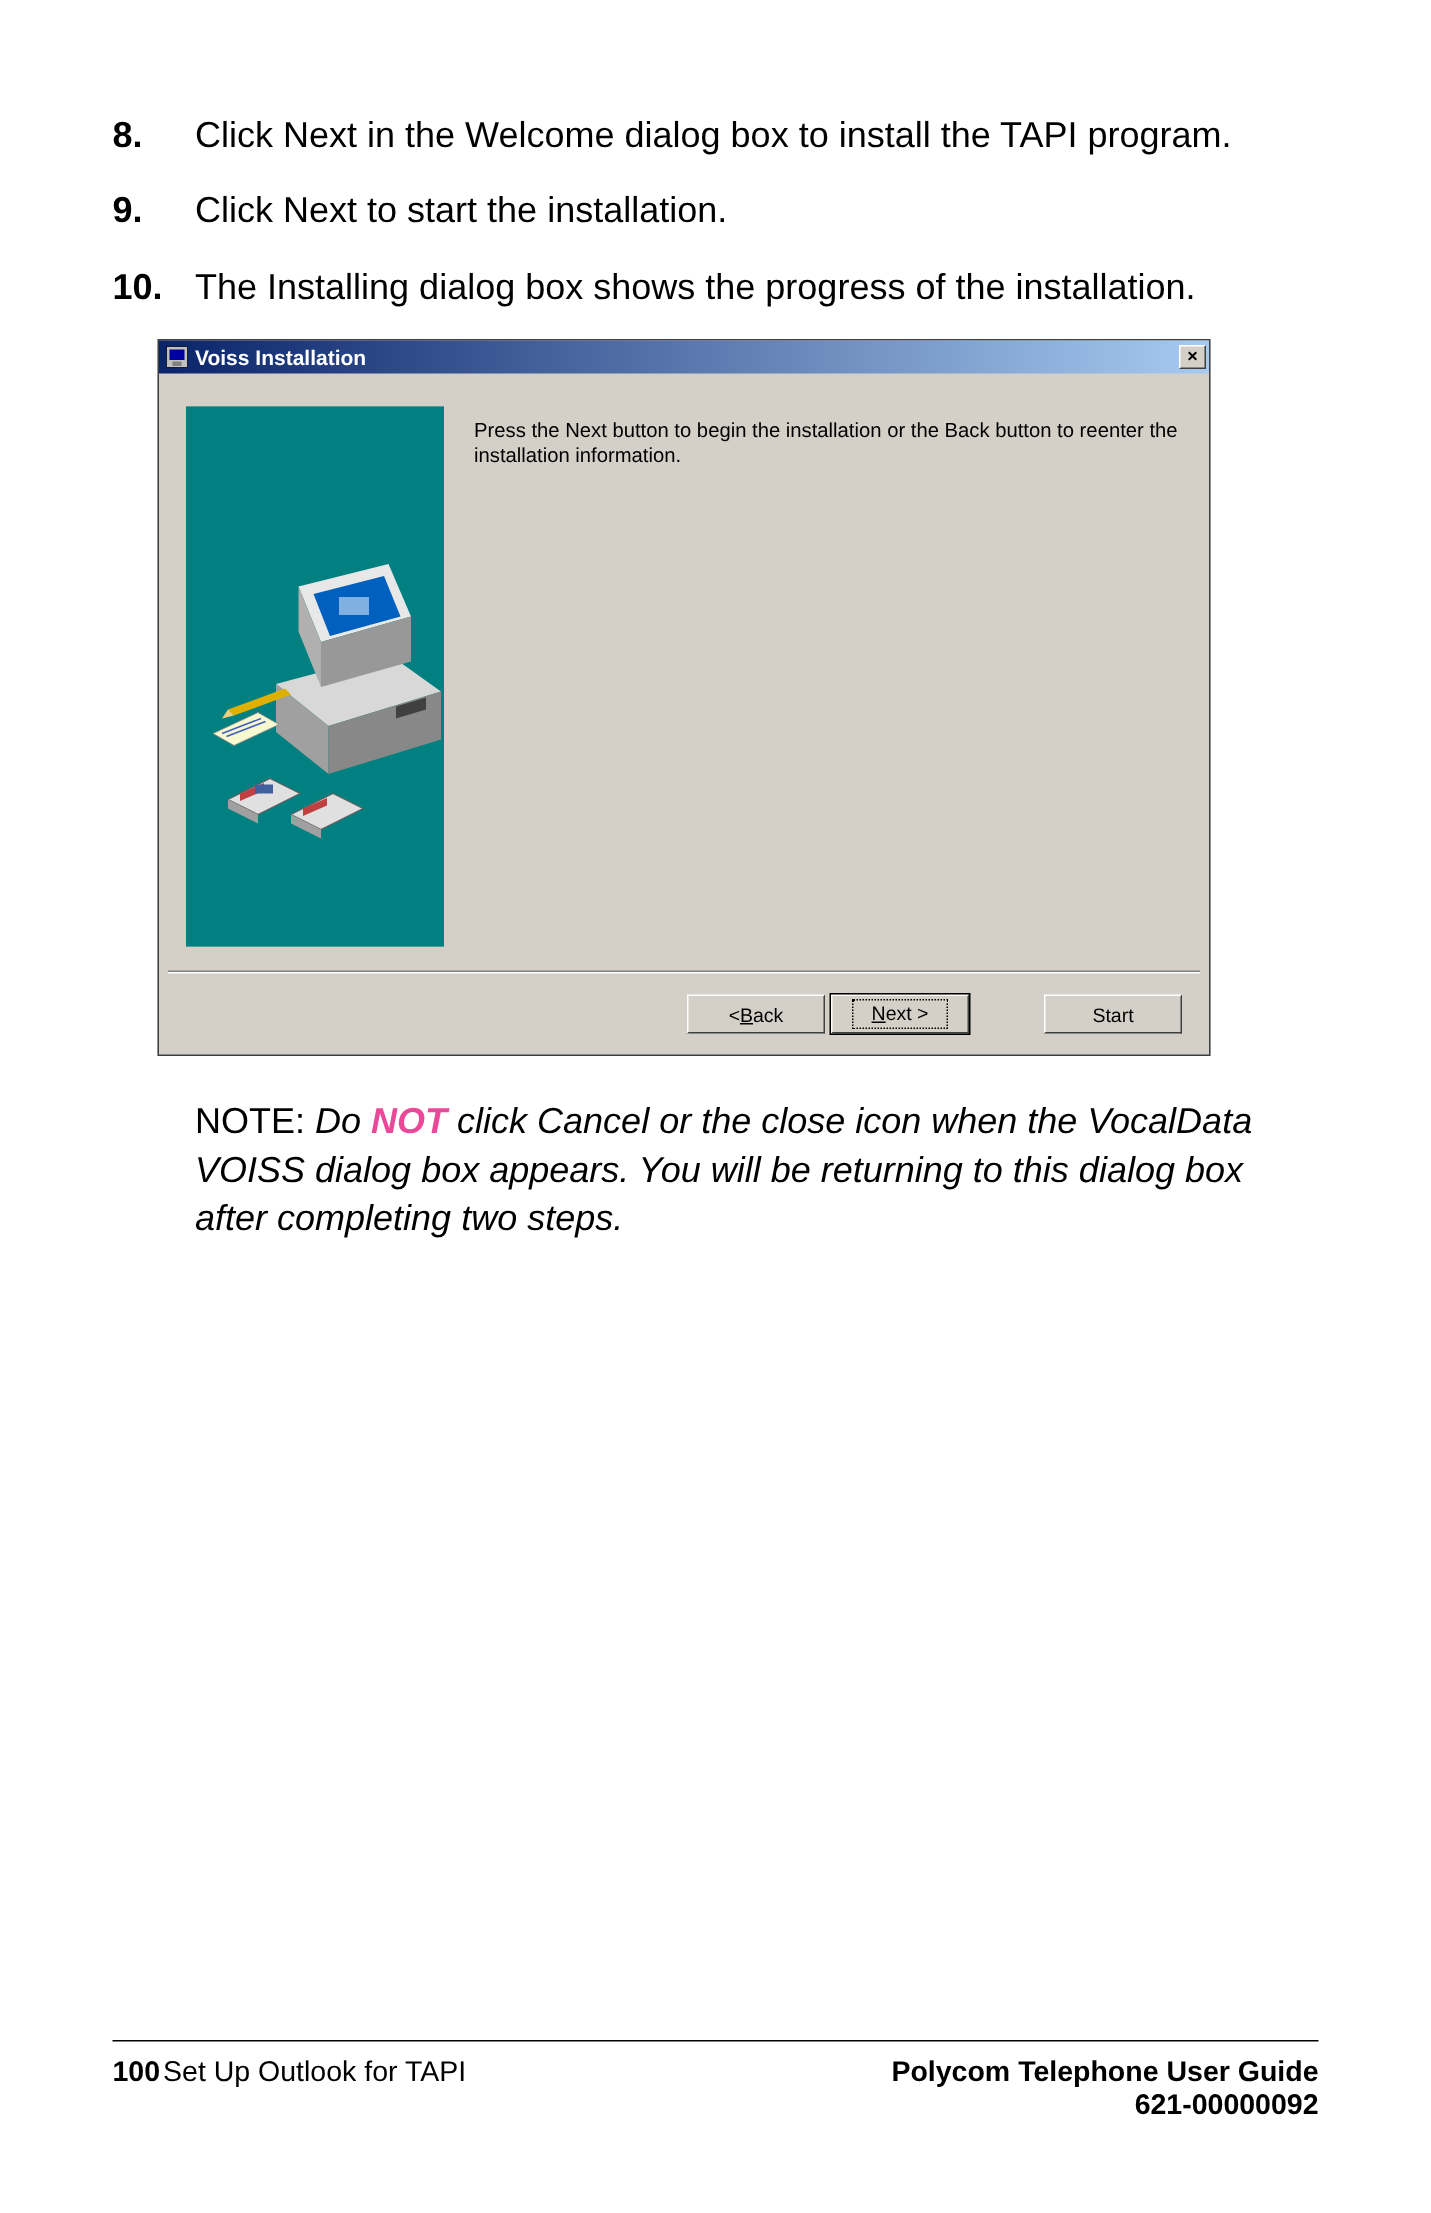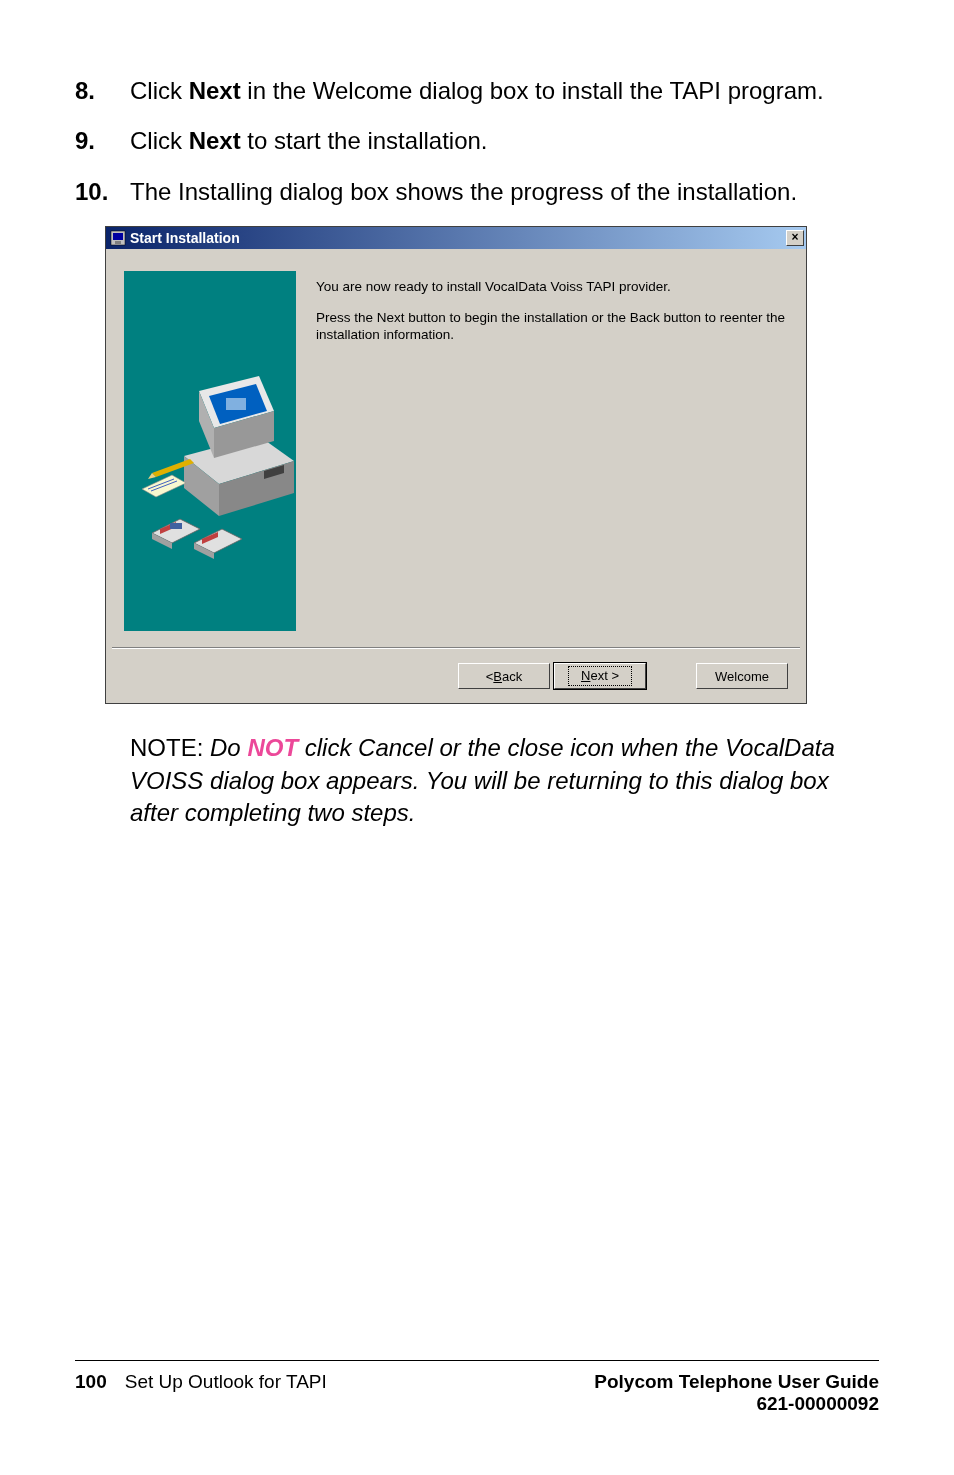--- a/index.html
+++ b/index.html
@@ -2,21 +2,21 @@
 <html><head>
 <meta charset="utf-8">
 <style>
   * { box-sizing: border-box; margin: 0; padding: 0; }
   html, body { width: 954px; height: 1475px; background: #fff; font-family: Arial, Helvetica, sans-serif; color: #000; }
   .page { width: 954px; height: 1475px; position: relative; padding: 75px 75px 0 75px; }
   .content { width: 100%; }
   .step { display: flex; margin-bottom: 18px; font-size: 24px; line-height: 1.35; }
   .step-num { width: 55px; flex-shrink: 0; font-weight: bold; }
   .step-body { flex: 1; }
-  .bold { font-weight: bold; }
+  .bold { font-weight: normal; }
   .note-block { margin-left: 55px; margin-top: 28px; font-size: 24px; line-height: 1.35; }
   .note-label { font-weight: normal; }
   .note-not { font-weight: bold; font-style: italic; color: #ec4899; text-align: right; }
   .note-rest { font-style: italic; }
 
   
   .dialog-wrap { margin-left: 30px; margin-top: 12px; margin-bottom: 8px; }
   .dialog { width: 702px; height: 478px; border: 1px solid #404040; background: #d4d0c8; position: relative; font-family: Tahoma, Arial, sans-serif; }
   .titlebar { height: 22px; background: linear-gradient(to right, #0a246a, #a6caf0); display: flex; align-items: center; padding: 0 2px; }
   .titlebar-icon { width: 16px; height: 16px; margin-left: 2px; margin-right: 4px; display:inline-block; }
@@ -32,21 +32,21 @@
   .winbtn { width: 92px; height: 26px; background: #d4d0c8; border: 1px solid #404040; border-top-color:#fff; border-left-color:#fff; font-size: 13px; font-family: Tahoma, Arial, sans-serif; display:flex; align-items:center; justify-content:center; }
   .winbtn.default-btn { outline: 1px solid #000; outline-offset: 0px; }
   .winbtn.default-btn .inner { border: 1px dotted #000; padding: 0 12px; line-height: 18px; text-align: right; }
   .underline-first { text-decoration: underline; text-decoration-thickness: 1px; }
   .btn-group-adj { display:flex; gap:0; }
   .btn-group-adj .winbtn:first-child { margin-right: 4px; }
   .cancel-gap { margin-left: 42px; }
 
   
   .footer { position: absolute; left: 75px; right: 75px; bottom: 60px; border-top: 1.5px solid #000; padding-top: 10px; font-size: 19px; display: flex; justify-content: space-between; }
-  .footer-left { display: flex; gap: 18px; }
+  .footer-left { display: flex; gap: 2px; }
   .footer-page { font-weight: bold; }
   .footer-right { text-align: right; font-weight: bold; }
 </style>
 </head>
 <body>
 
 <div class="page">
   <div class="content">
 
     <div class="step">
@@ -73,21 +73,21 @@
     <div class="dialog-wrap">
       <div class="dialog">
         <div class="titlebar">
           <span class="titlebar-icon">
             <svg viewBox="0 0 16 16">
                 <rect x="1" y="1" width="14" height="14" fill="#c0c0c0" stroke="#000" stroke-width="0.5"></rect>
                 <rect x="3" y="3" width="10" height="7" fill="#0000a0"></rect>
                 <rect x="5" y="11" width="6" height="3" fill="#808080"></rect>
               </svg>
           </span>
-          <span class="titlebar-text">Start Installation</span>
+          <span class="titlebar-text">Voiss Installation</span>
           <span class="titlebar-close">×</span>
         </div>
         <div class="dlg-body">
           <div class="sidebar-img">
             <svg class="sidebar-svg" viewBox="0 0 172 360">
               <rect width="172" height="360" fill="#008080"></rect>
 
               <g transform="translate(40,95)">
 
                 <polygon points="20,90 95,70 130,95 55,118" fill="#d8d8d8"></polygon>
@@ -118,37 +118,36 @@
               <g transform="translate(18,200)">
                 <polygon points="0,18 30,4 44,12 14,26" fill="#f8f8d0" stroke="#888" stroke-width="0.6"></polygon>
                 <line x1="6" y1="18" x2="32" y2="8" stroke="#4060c0" stroke-width="1"></line>
                 <line x1="9" y1="20" x2="35" y2="10" stroke="#4060c0" stroke-width="1"></line>
                 <polygon points="10,2 48,-12 52,-8 14,6" fill="#e0b000"></polygon>
                 <polygon points="10,2 14,6 6,8" fill="#f0d080"></polygon>
               </g>
             </svg>
           </div>
           <div class="body-text">
-            <p>You are now ready to install VocalData Voiss TAPI provider.</p>
             <p>Press the Next button to begin the installation or the Back button to reenter the installation information.</p>
           </div>
           <div class="hr"></div>
           <div class="btnrow">
             <div class="btn-group-adj">
               <div class="winbtn">
                 <span>&lt; </span>
                   <span class="underline-first">B</span>
                   <span>ack</span>
               </div>
               <div class="winbtn default-btn">
                 <span class="inner"><span class="underline-first">N</span><span>ext &gt;</span></span>
               </div>
             </div>
             <div class="winbtn cancel-gap">
-              <span>Welcome</span>
+              <span>Start</span>
             </div>
           </div>
         </div>
       </div>
     </div>
 
     <div class="note-block">
       <span class="note-label">NOTE: </span><span class="note-rest">Do </span><span class="note-not">NOT</span><span class="note-rest"> click Cancel or the close icon when the VocalData VOISS dialog box appears. You will be returning to this dialog box after completing two steps.</span>
     </div>
 

